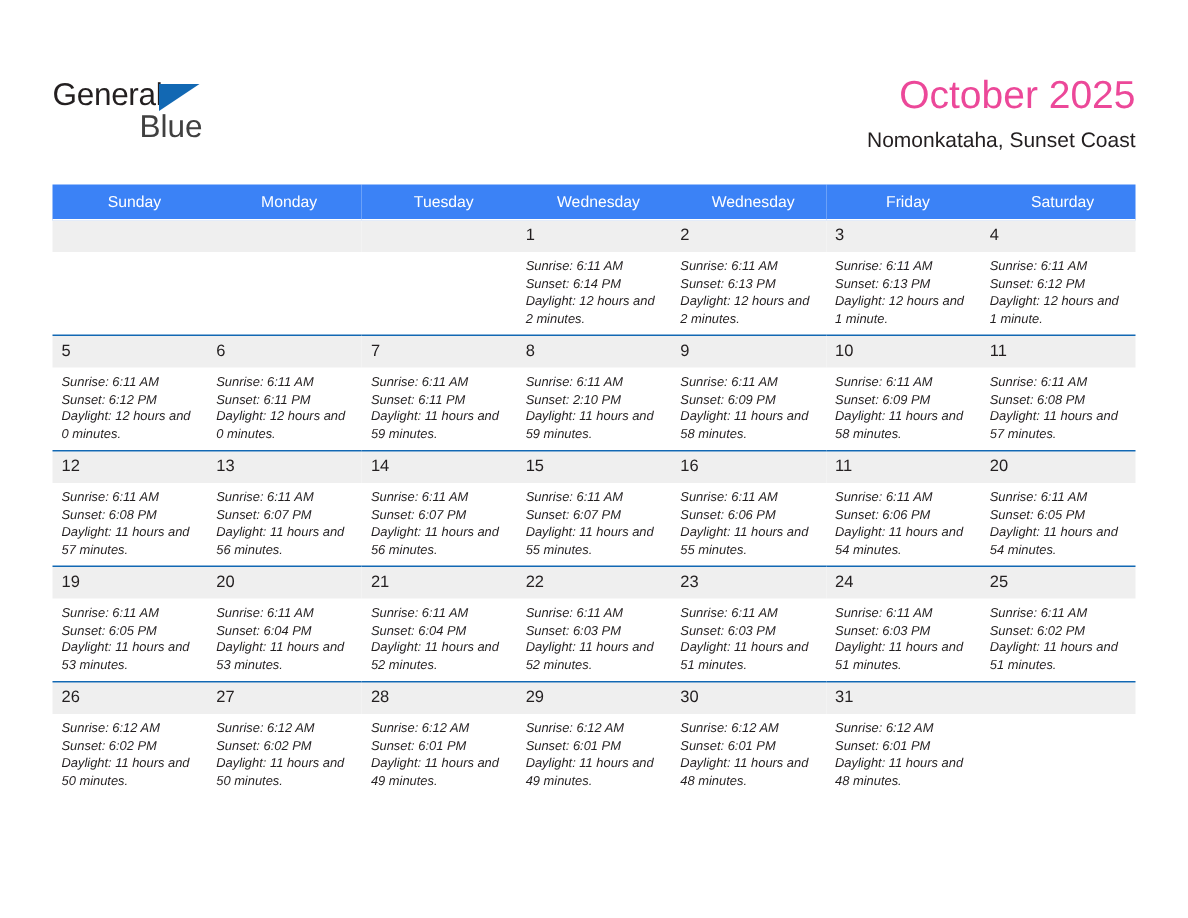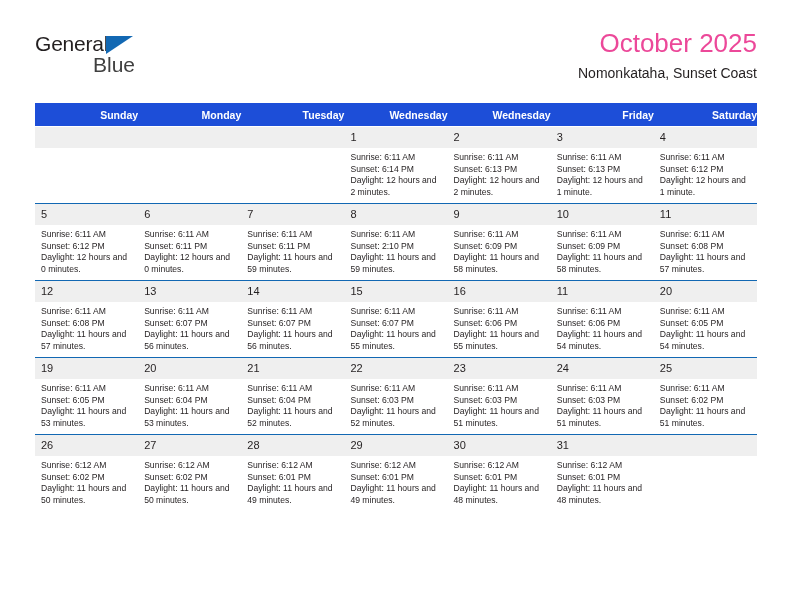--- a/index.html
+++ b/index.html
@@ -12,20 +12,21 @@
     background: #ffffff;
     font-family: "Liberation Sans", sans-serif;
     color: #000000;
     overflow: hidden;
   }
   .page {
     position: relative;
     width: 792px;
     height: 436px;
     box-sizing: border-box;
+    margin-top: 20px;
   }
 
   
   .header {
     position: absolute;
     left: 35px;
     top: 28px;
     right: 35px;
     height: 62px;
   }
@@ -90,25 +91,25 @@
   
   .calendar {
     position: absolute;
     left: 35px;
     top: 103px;
     width: 722px;
     border-collapse: collapse;
     table-layout: fixed;
   }
   .calendar th {
-    background: #1d4ed8;
+    background: #3b82f6;
     color: #ffffff;
     font-size: 10.5px;
-    font-weight: bold;
-    text-align: right;
+    font-weight: normal;
+    text-align: center;
     padding: 5px 0 5px 6px;
     height: 13px;
     border: none;
   }
   .calendar td {
     width: 103.14px;
     vertical-align: top;
     padding: 0;
     border: none;
     border-top: 1.5px solid #1268b3;
@@ -129,20 +130,21 @@
     line-height: 12px;
     padding: 4px 0 5px 6px;
     height: 12px;
   }
   .day-info {
     display: block;
     padding: 4px 6px 0 6px;
     font-size: 8.6px;
     line-height: 11.6px;
     color: #231f20;
+    font-style: italic;
   }
   .day-info span {
     display: block;
     white-space: nowrap;
   }
   .day-daylight {
     white-space: normal !important;
   }
   td.empty .day-num {
     background: #efefef;

